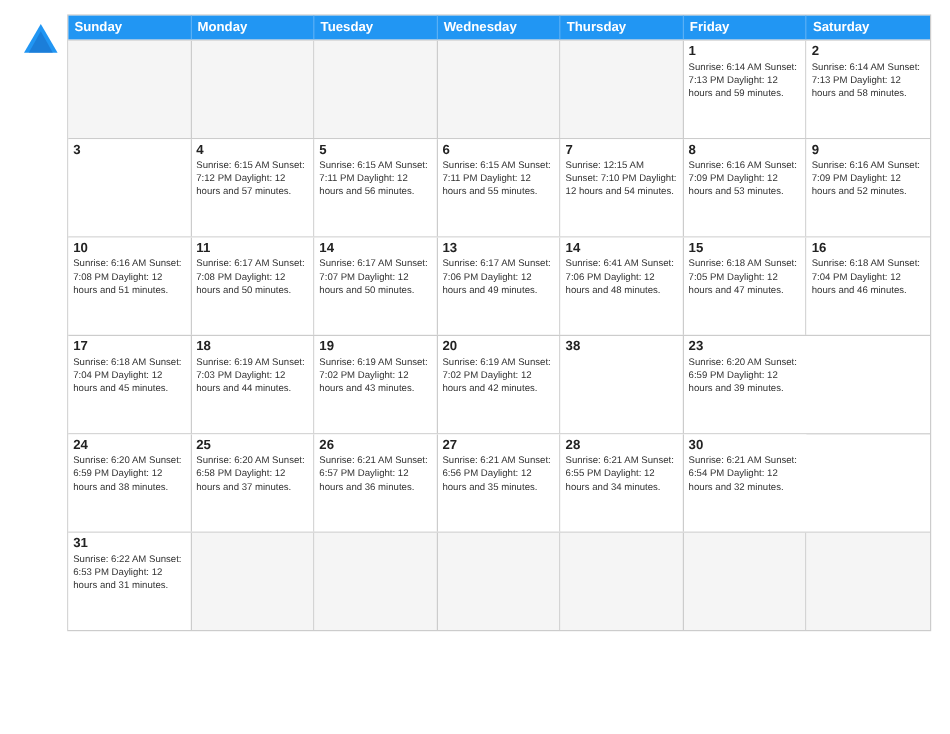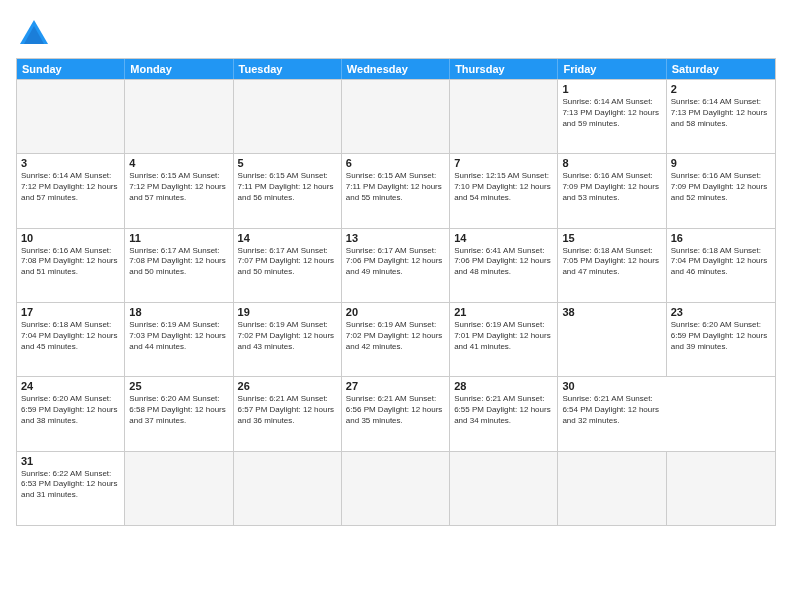--- a/index.html
+++ b/index.html
@@ -8,21 +8,21 @@
       background: #fff;
       width: 792px;
       height: 612px;
       overflow: hidden;
     }
     .page {
       width: 792px;
       height: 536px;
       padding: 12px 16px 10px 16px;
       display: flex;
-      flex-direction: column;
+      flex-direction: row;
     }
     .header {
       display: flex;
       align-items: flex-start;
       justify-content: space-between;
       margin-bottom: 6px;
     }
     .logo {
       display: flex;
       align-items: center;
@@ -166,23 +166,20 @@
           <div class="cal-cell">
             <span class="day-num">2</span>
             <div class="day-info">Sunrise: 6:14 AM
 Sunset: 7:13 PM
 Daylight: 12 hours and 58 minutes.</div>
           </div>
         </div>
         <div class="cal-row">
           <div class="cal-cell">
             <span class="day-num">3</span>
-            <div class="day-info">Sunrise: 6:14 AM
-Sunset: 7:12 PM
-Daylight: 12 hours and 57 minutes.</div>
           </div>
           <div class="cal-cell">
             <span class="day-num">4</span>
             <div class="day-info">Sunrise: 6:15 AM
 Sunset: 7:12 PM
 Daylight: 12 hours and 57 minutes.</div>
           </div>
           <div class="cal-cell">
             <span class="day-num">5</span>
             <div class="day-info">Sunrise: 6:15 AM
@@ -275,26 +272,20 @@
             <span class="day-num">19</span>
             <div class="day-info">Sunrise: 6:19 AM
 Sunset: 7:02 PM
 Daylight: 12 hours and 43 minutes.</div>
           </div>
           <div class="cal-cell">
             <span class="day-num">20</span>
             <div class="day-info">Sunrise: 6:19 AM
 Sunset: 7:02 PM
 Daylight: 12 hours and 42 minutes.</div>
-          </div>
-          <div class="cal-cell">
-            <span class="day-num">21</span>
-            <div class="day-info">Sunrise: 6:19 AM
-Sunset: 7:01 PM
-Daylight: 12 hours and 41 minutes.</div>
           </div>
           <div class="cal-cell">
             <span class="day-num">38</span>
           </div>
           <div class="cal-cell">
             <span class="day-num">23</span>
             <div class="day-info">Sunrise: 6:20 AM
 Sunset: 6:59 PM
 Daylight: 12 hours and 39 minutes.</div>
           </div>

